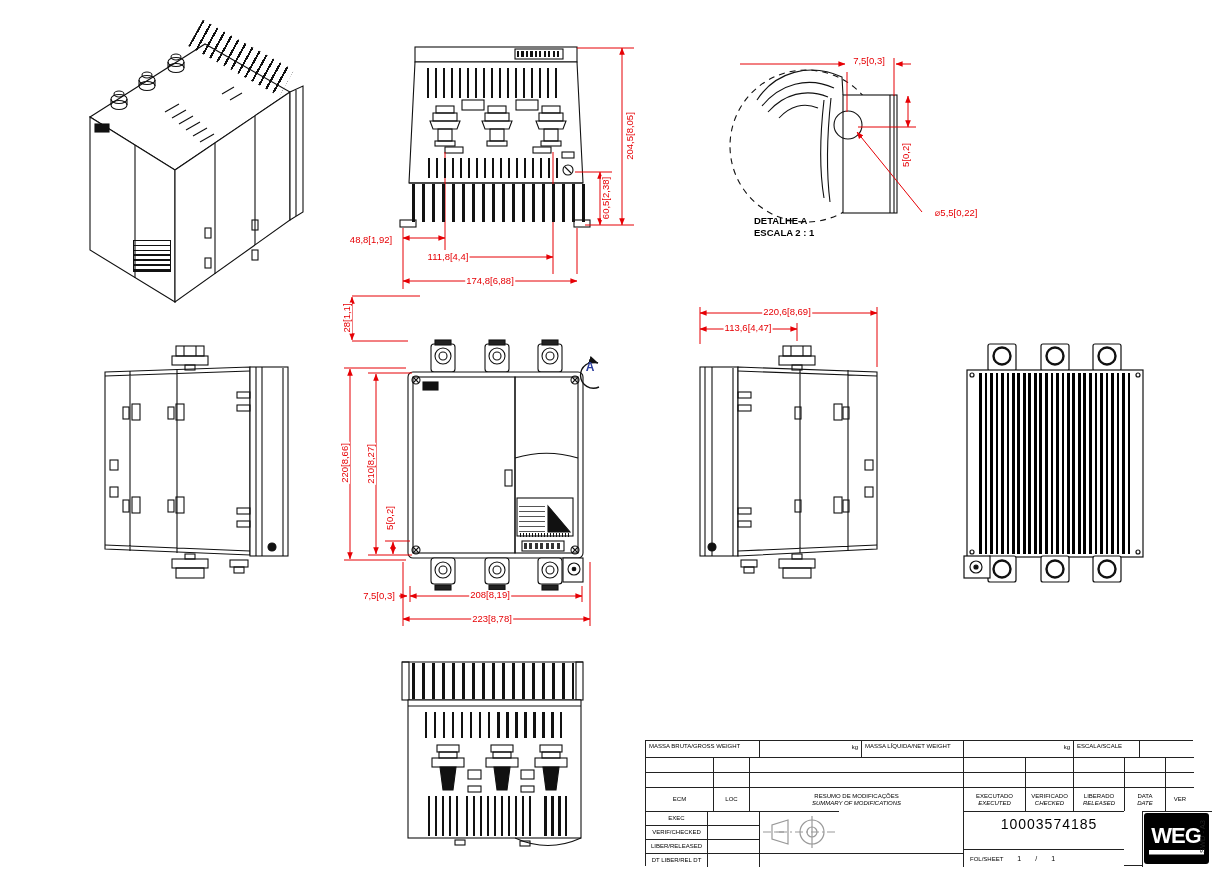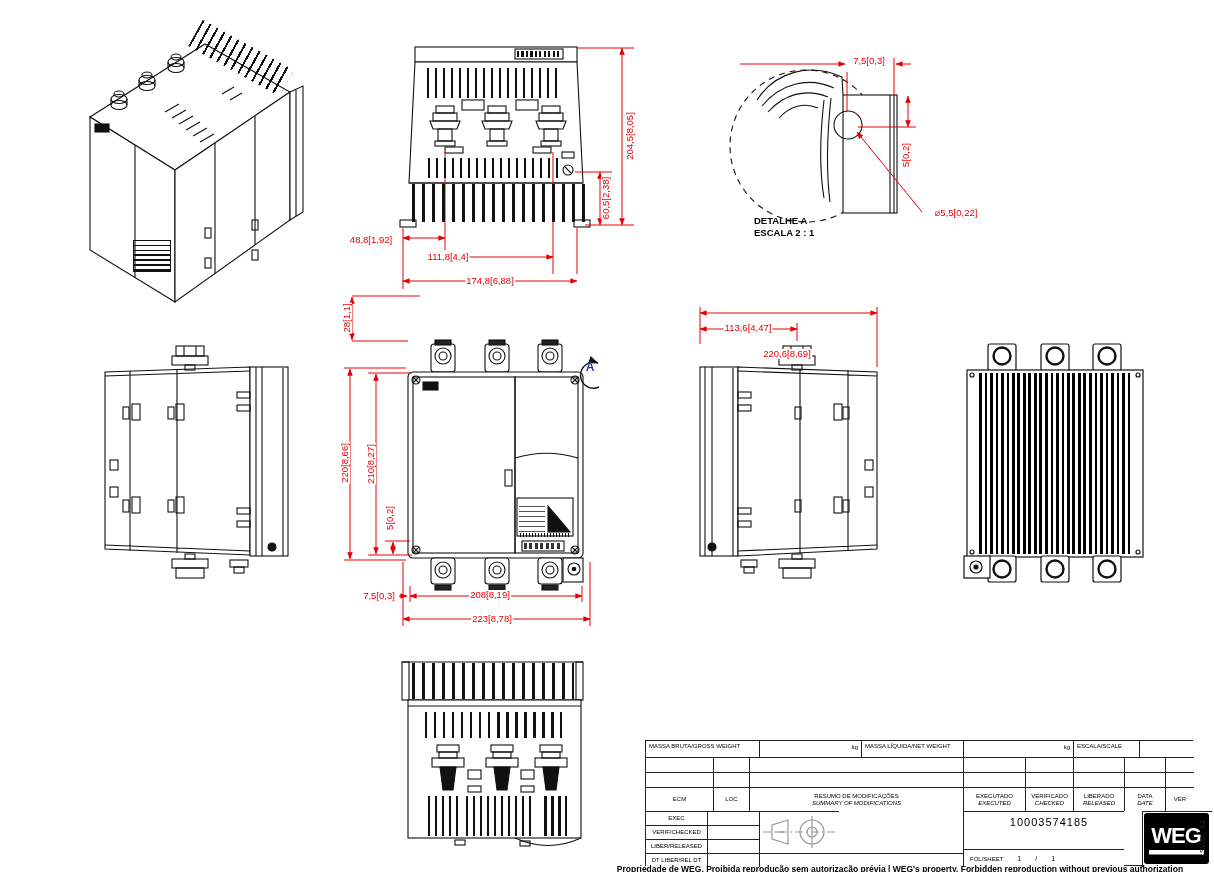--- a/index.html
+++ b/index.html
@@ -17,21 +17,21 @@
   
   #tb{position:absolute;left:645px;top:740px;width:548px;height:126px;
       border:1px solid #222;font-size:6px;box-sizing:border-box;}
   .c{position:absolute;border-left:1px solid #222;border-top:1px solid #222;
      box-sizing:border-box;overflow:hidden;background:#fff;}
   .c.first{border-left:none;} .c.toprow{border-top:none;}
   .lab{padding:2px 0 0 3px;white-space:nowrap;}
   .ctr{display:flex;flex-direction:column;align-items:center;justify-content:center;text-align:center;line-height:7px;}
   .it{font-style:italic;}
   .unit{position:absolute;right:3px;top:3px;}
-  .num{font-size:11px;letter-spacing:1px;display:flex;align-items:flex-start;justify-content:center;padding-top:4px;padding-left:10px;}
+  .num{font-size:14px;letter-spacing:1px;display:flex;align-items:flex-start;justify-content:center;padding-top:4px;padding-left:10px;}
   .sheetrow{display:flex;align-items:center;gap:14px;padding-left:6px;font-size:6px;}
   .sheetrow .n{font-size:7px;}
   #footer{position:absolute;left:607px;top:864px;width:586px;height:8px;overflow:hidden;
           font-size:8.5px;font-weight:bold;text-align:center;line-height:10px;white-space:nowrap;}
   #fmt{position:absolute;left:1173px;top:831px;width:60px;height:11px;font-size:7.5px;
        text-align:center;transform:rotate(-90deg);color:#222;white-space:nowrap;}
 </style>
 </head>
 <body>
 
@@ -339,21 +339,21 @@
 
   <div class="dim v" style="left:347px;top:318px;">28[1,1]</div>
   <div class="dim v" style="left:345px;top:463px;">220[8,66]</div>
   <div class="dim v" style="left:371px;top:464px;">210[8,27]</div>
   <div class="dim v" style="left:390px;top:518px;">5[0,2]</div>
   <div class="dim nobg" style="left:379px;top:596px;">7,5[0,3]</div>
   <div class="dim" style="left:490px;top:595px;">208[8,19]</div>
   <div class="dim" style="left:492px;top:619px;">223[8,78]</div>
   <div class="callout-a" style="left:590px;top:367px;">A</div>
 
-  <div class="dim" style="left:787px;top:312px;margin-top:42px;">220,6[8,69]</div>
+  <div class="dim" style="left:787px;top:312px;">220,6[8,69]</div>
   <div class="dim" style="left:748px;top:328px;">113,6[4,47]</div>
 
   <div class="dim" style="left:869px;top:61px;">7,5[0,3]</div>
   <div class="dim v" style="left:906px;top:155px;">5[0,2]</div>
   <div class="dim nobg" style="left:956px;top:213px;">⌀5,5[0,22]</div>
 
   <div class="detail-title" style="left:706px;top:215px;margin-left:48px;">
     <div>DETALHE A</div>
     <div>ESCALA 2 : 1</div>
   </div>
@@ -464,15 +464,14 @@
 
     <div class="c" style="left:496px;top:70px;width:70px;height:56px;">
       <svg width="68" height="54" viewBox="0 0 68 54" style="position:static;">
         <rect x="1" y="1" width="65" height="51" rx="3" fill="#000"></rect>
         <text x="33" y="31" fill="#fff" font-size="22" font-weight="bold" text-anchor="middle" letter-spacing="-1" font-family="Liberation Sans, sans-serif">WEG</text>
         <rect x="6" y="38" width="55" height="4.5" fill="#fff"></rect>
       </svg>
     </div>
   </div>
 
-  <div id="footer">Propriedade de WEG. Proibida reprodução sem autorização prévia | WEG's property. Forbidden reproduction without previous authorization</div>
   <div id="fmt">SWD - A3</div>
 </div>
 
 </body></html>

